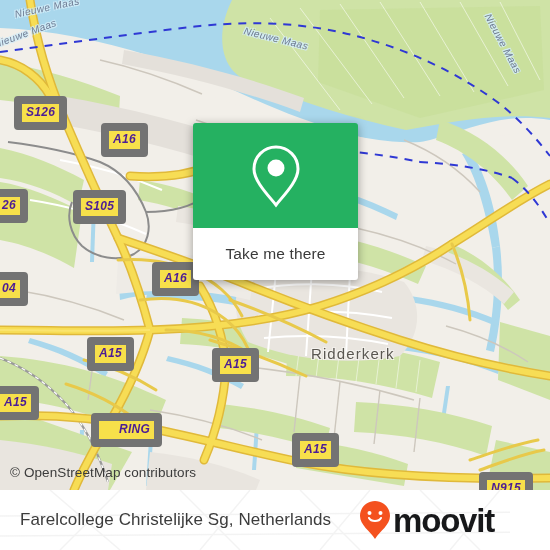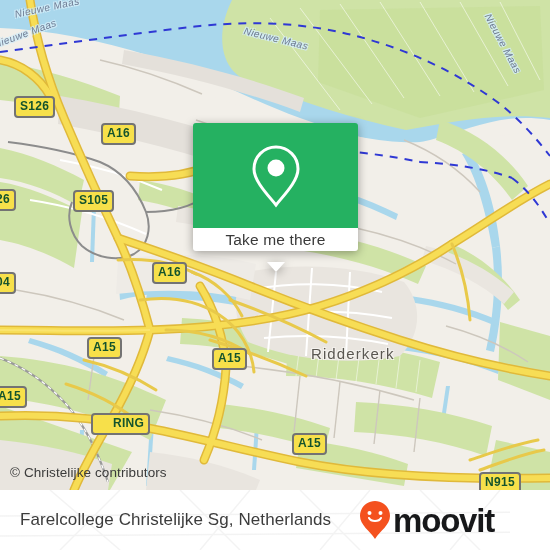--- a/index.html
+++ b/index.html
@@ -17,29 +17,30 @@
     width: 550px; height: 490px;
     overflow: hidden;
     background: #f2efe9;
   }
   .layer { position: absolute; left: 0; top: 0; width: 550px; height: 490px; }
 
   
   .shield {
     position: absolute;
     background: #f7e04a;
-    border: 2px solid #737373;
+    border: 8px solid #737373;
     border-radius: 4px;
-    color: #14532d;
+    color: #4c1d95;
     font-size: 12px;
     font-weight: bold;
     line-height: 15px;
     padding: 1px 4px 2px 4px;
     letter-spacing: .3px;
     white-space: nowrap;
+    font-style: italic;
   }
 
   .placelabel {
     position: absolute;
     color: #5a5751;
     font-size: 15px;
     letter-spacing: 1.1px;
     text-shadow: 1px 1px 0 #f5f3ef, -1px -1px 0 #f5f3ef, 1px -1px 0 #f5f3ef, -1px 1px 0 #f5f3ef;
     white-space: nowrap;
     margin-top: 32px;
@@ -63,21 +64,21 @@
   }
   #popup-green {
     position: absolute; left: 0; top: 0;
     width: 165px; height: 105px;
     background: #25b161;
     border-radius: 3px 3px 0 0;
     display: flex; align-items: center; justify-content: center;
   }
   #popup-white {
     position: absolute; left: 0; top: 105px;
-    width: 165px; height: 23px;
+    width: 165px; height: 52px;
     background: #ffffff;
     border-radius: 0 0 3px 3px;
     display: flex; align-items: center; justify-content: center;
   }
   #popup-label {
     color: #3a3a3a;
     font-size: 15.5px;
     letter-spacing: .15px;
   }
   #popup-tail {
@@ -364,21 +365,21 @@
           <path d="M26,4 C13.8,4 4,13.8 4,26 C4,38 18,52 26,62 C34,52 48,38 48,26 C48,13.8 38.2,4 26,4 Z" fill="none" stroke="#ffffff" stroke-width="3"></path>
           <circle cx="26" cy="25" r="8.5" fill="#ffffff"></circle>
         </svg>
       </div>
       <div id="popup-white">
         <span id="popup-label">Take me there</span>
       </div>
       <div id="popup-tail"></div>
     </div>
 
-    <div id="attrib">© Christelijke contributors</div>
+    <div id="attrib">© OpenStreetMap contributors</div>
 
   </div>
 
   <div id="footer">
     <svg id="footer-watermark" viewBox="0 0 550 60">
       <g stroke="#d9d9d9" stroke-width="1.5" fill="none">
         <path d="M50,0 L120,60"></path>
         <path d="M120,0 L60,60"></path>
         <path d="M180,0 L240,60"></path>
         <path d="M250,0 L200,60"></path>

